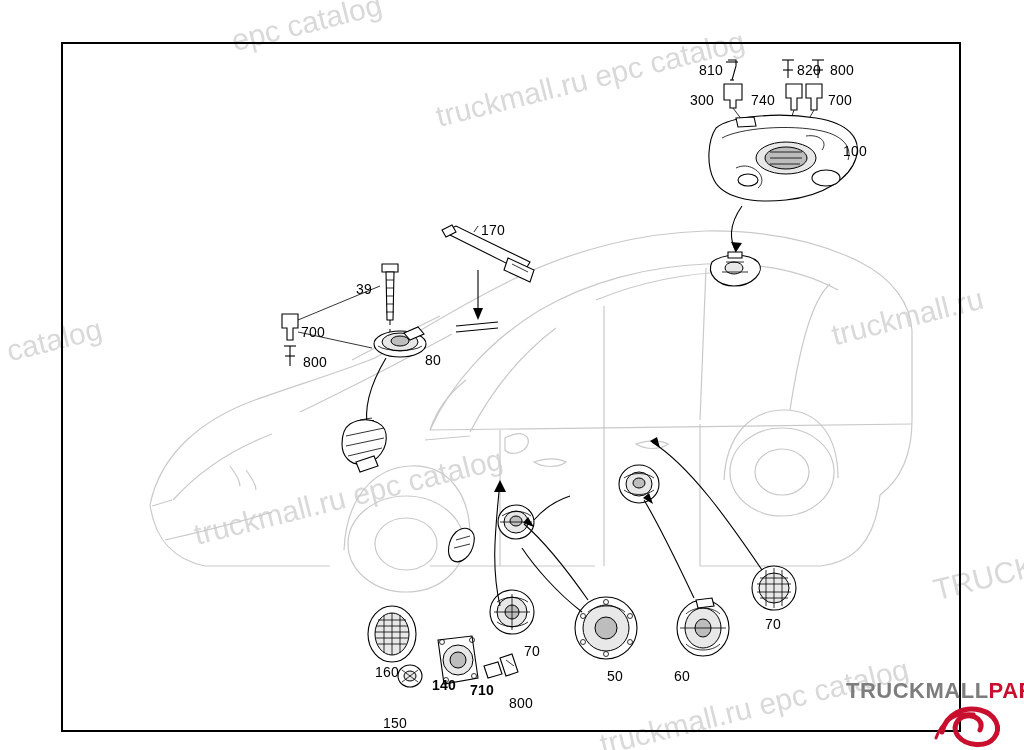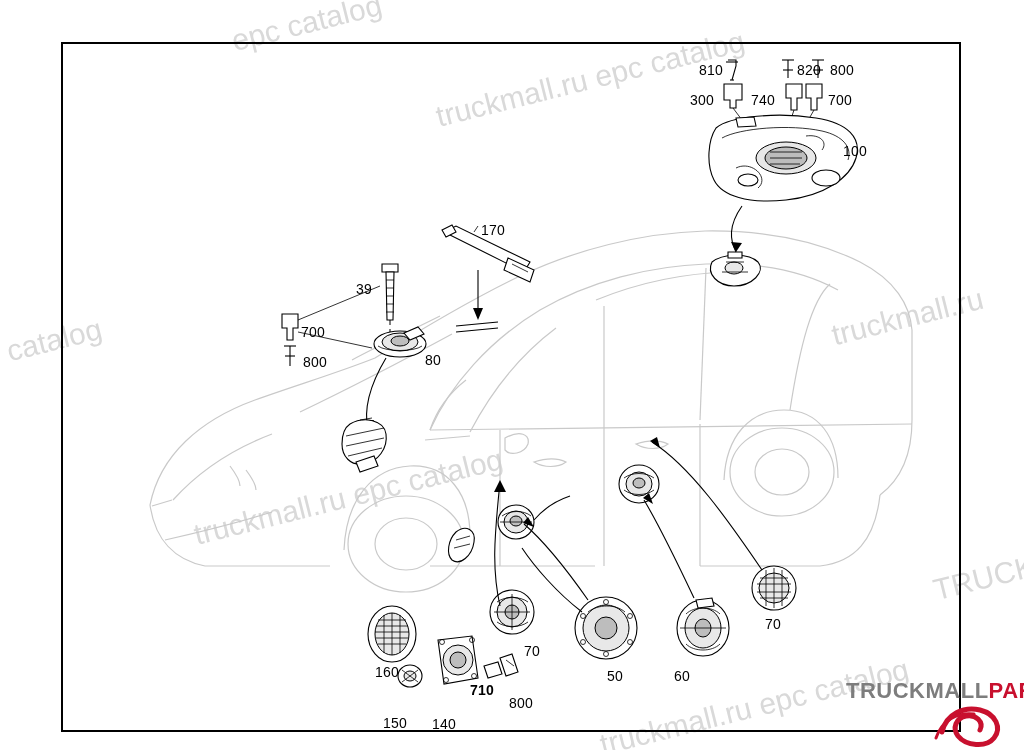--- a/index.html
+++ b/index.html
@@ -367,21 +367,21 @@
   <div class="lbl" style="left:425px;top:331px;margin-top:21px;">80</div>
   <div class="lbl" style="left:303px;top:354px;">800</div>
   <div class="lbl" style="left:765px;top:616px;">70</div>
   <div class="lbl" style="left:524px;top:643px;">70</div>
   <div class="lbl" style="left:607px;top:668px;">50</div>
   <div class="lbl" style="left:674px;top:668px;">60</div>
   <div class="lbl" style="left:375px;top:664px;">160</div>
   <div class="lbl" style="left:470px;top:682px;font-weight:bold;">710</div>
   <div class="lbl" style="left:383px;top:690px;margin-top:25px;">150</div>
   <div class="lbl" style="left:509px;top:695px;">800</div>
-  <div class="lbl" style="left:432px;top:716px;">140</div>
+  <div class="lbl" style="left:432px;top:677px;font-weight:bold;">140</div>
 
   <div id="logo">
     <div class="ltxt">
       <span>TRUCKMALL</span><b>PARTS</b>
     </div>
     <svg width="168" height="46" style="position:absolute;left:0;top:22px;">
       <path d="M96 34 C 100 16 118 8 134 12 C 150 16 156 30 148 40 C 140 50 120 48 112 38
                C 106 30 110 20 120 18 C 130 16 138 24 134 32" fill="none" stroke="#c8102e" stroke-width="5" stroke-linecap="round"></path>
       <path d="M90 40 C 96 22 112 14 128 16" fill="none" stroke="#c8102e" stroke-width="3" stroke-linecap="round"></path>
     </svg>

